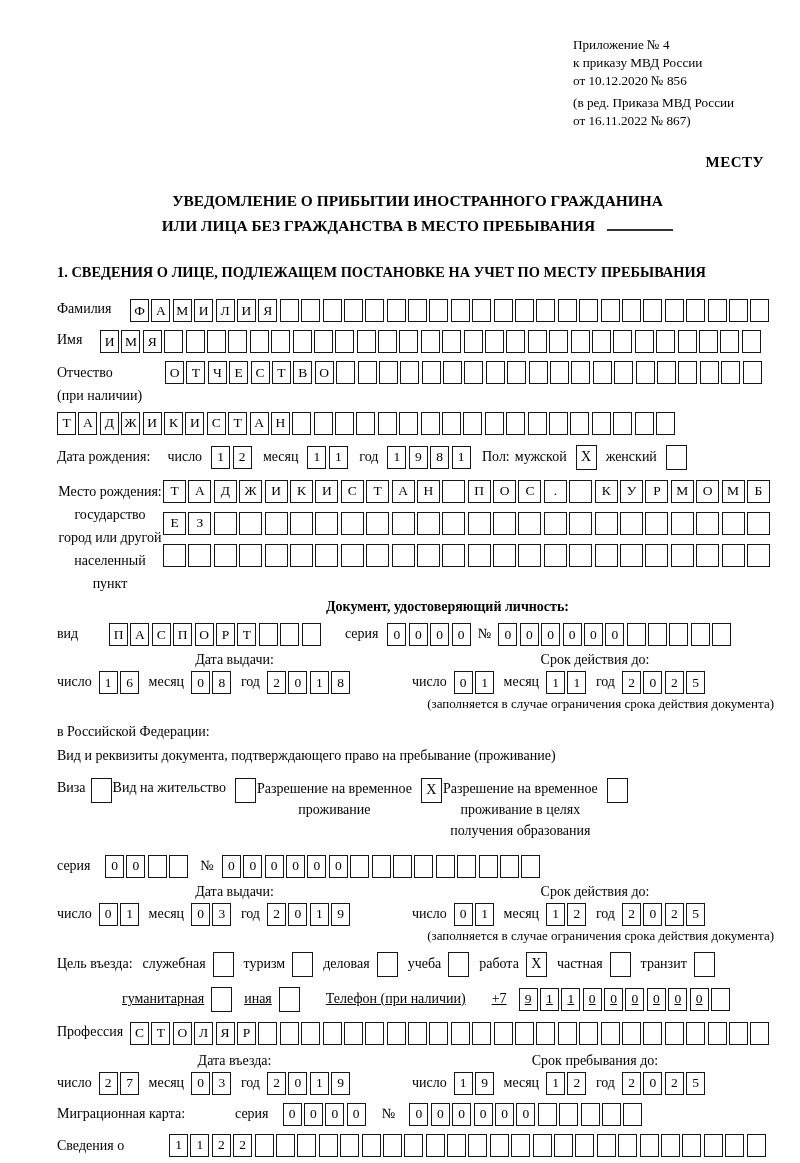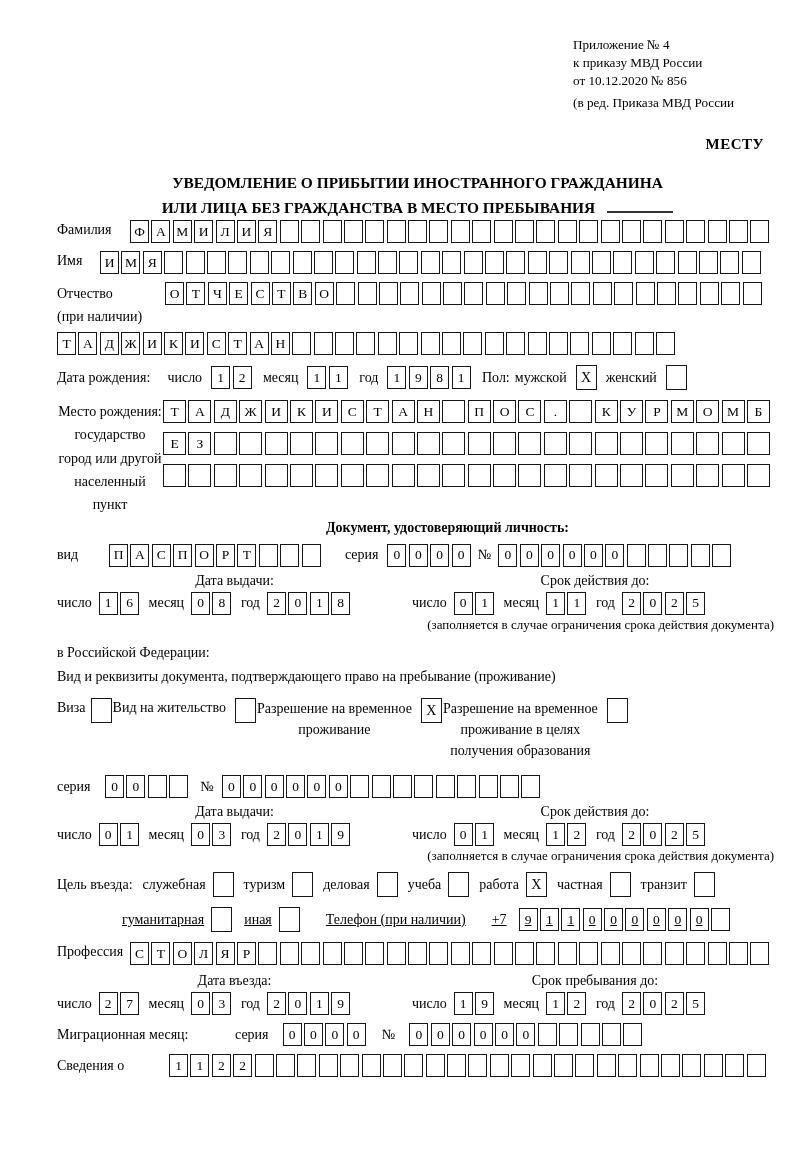--- a/index.html
+++ b/index.html
@@ -55,31 +55,33 @@
 </head>
 <body>
 
 <div class="page">
 
   <div class="hdr-right">
     <div>Приложение № 4</div>
     <div>к приказу МВД России</div>
     <div>от 10.12.2020 № 856</div>
     <div class="sub">(в ред. Приказа МВД России</div>
+    <div>от 16.11.2022 № 867)</div>
   </div>
 
   <div class="form-label">МЕСТУ</div>
 
   <div class="title">
     <div>УВЕДОМЛЕНИЕ О ПРИБЫТИИ ИНОСТРАННОГО ГРАЖДАНИНА</div>
     <div>
       <span>ИЛИ ЛИЦА БЕЗ ГРАЖДАНСТВА В МЕСТО ПРЕБЫВАНИЯ</span><span class="blank-line"></span>
     </div>
   </div>
 
+  <div class="sec-heading">1. СВЕДЕНИЯ О ЛИЦЕ, ПОДЛЕЖАЩЕМ ПОСТАНОВКЕ НА УЧЕТ ПО МЕСТУ ПРЕБЫВАНИЯ</div>
 
   <div class="row">
     <span class="lbl w73">Фамилия</span>
     <span class="boxes">
         <span class="cbox">Ф</span>
         <span class="cbox">А</span>
         <span class="cbox">М</span>
         <span class="cbox">И</span>
         <span class="cbox">Л</span>
         <span class="cbox">И</span>
@@ -659,21 +661,21 @@
             <span class="cbox">2</span>
             <span class="cbox">0</span>
             <span class="cbox">2</span>
             <span class="cbox">5</span>
           </span>
       </div>
     </div>
   </div>
 
   <div class="mig-row">
-    <span class="lbl w160">Миграционная месяц:</span>
+    <span class="lbl w160">Миграционная карта:</span>
     <span class="lbl" style="margin-right:4px;">серия</span>
     <span class="boxes">
         <span class="cbox">0</span>
         <span class="cbox">0</span>
         <span class="cbox">0</span>
         <span class="cbox">0</span>
       </span>
     <span class="lbl" style="margin:0 4px;">№</span>
     <span class="boxes">
         <span class="cbox">0</span>

